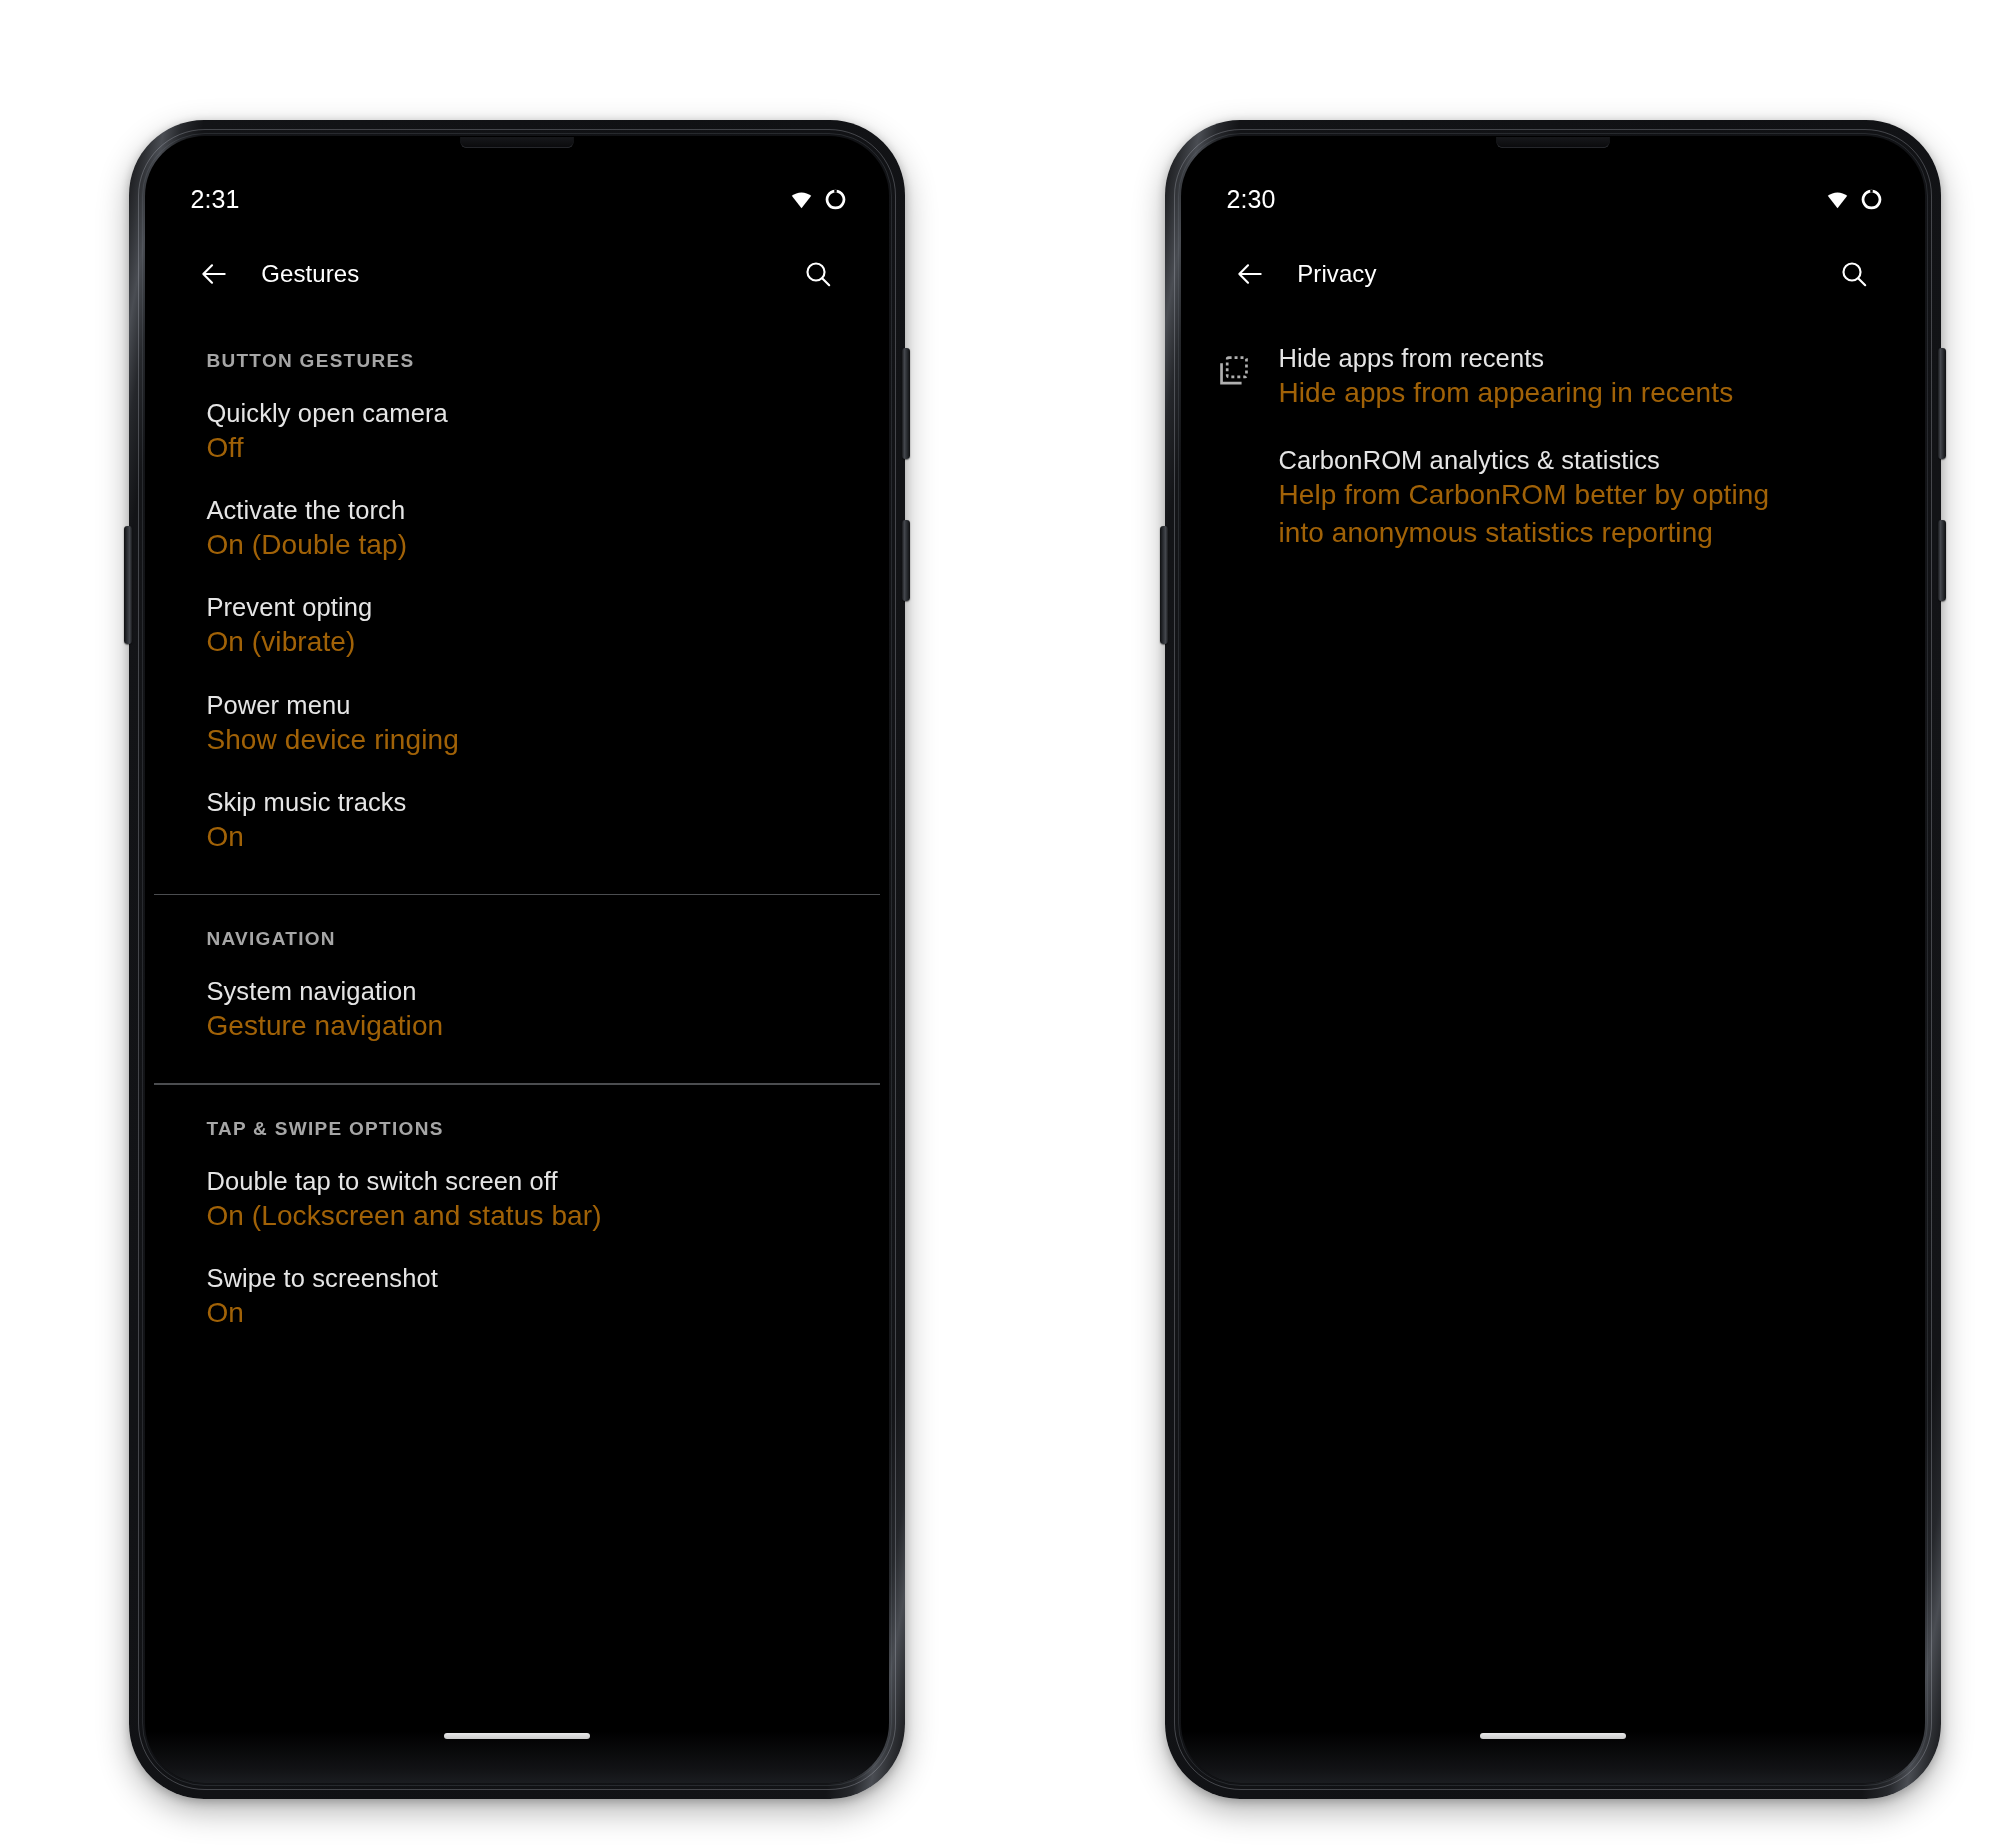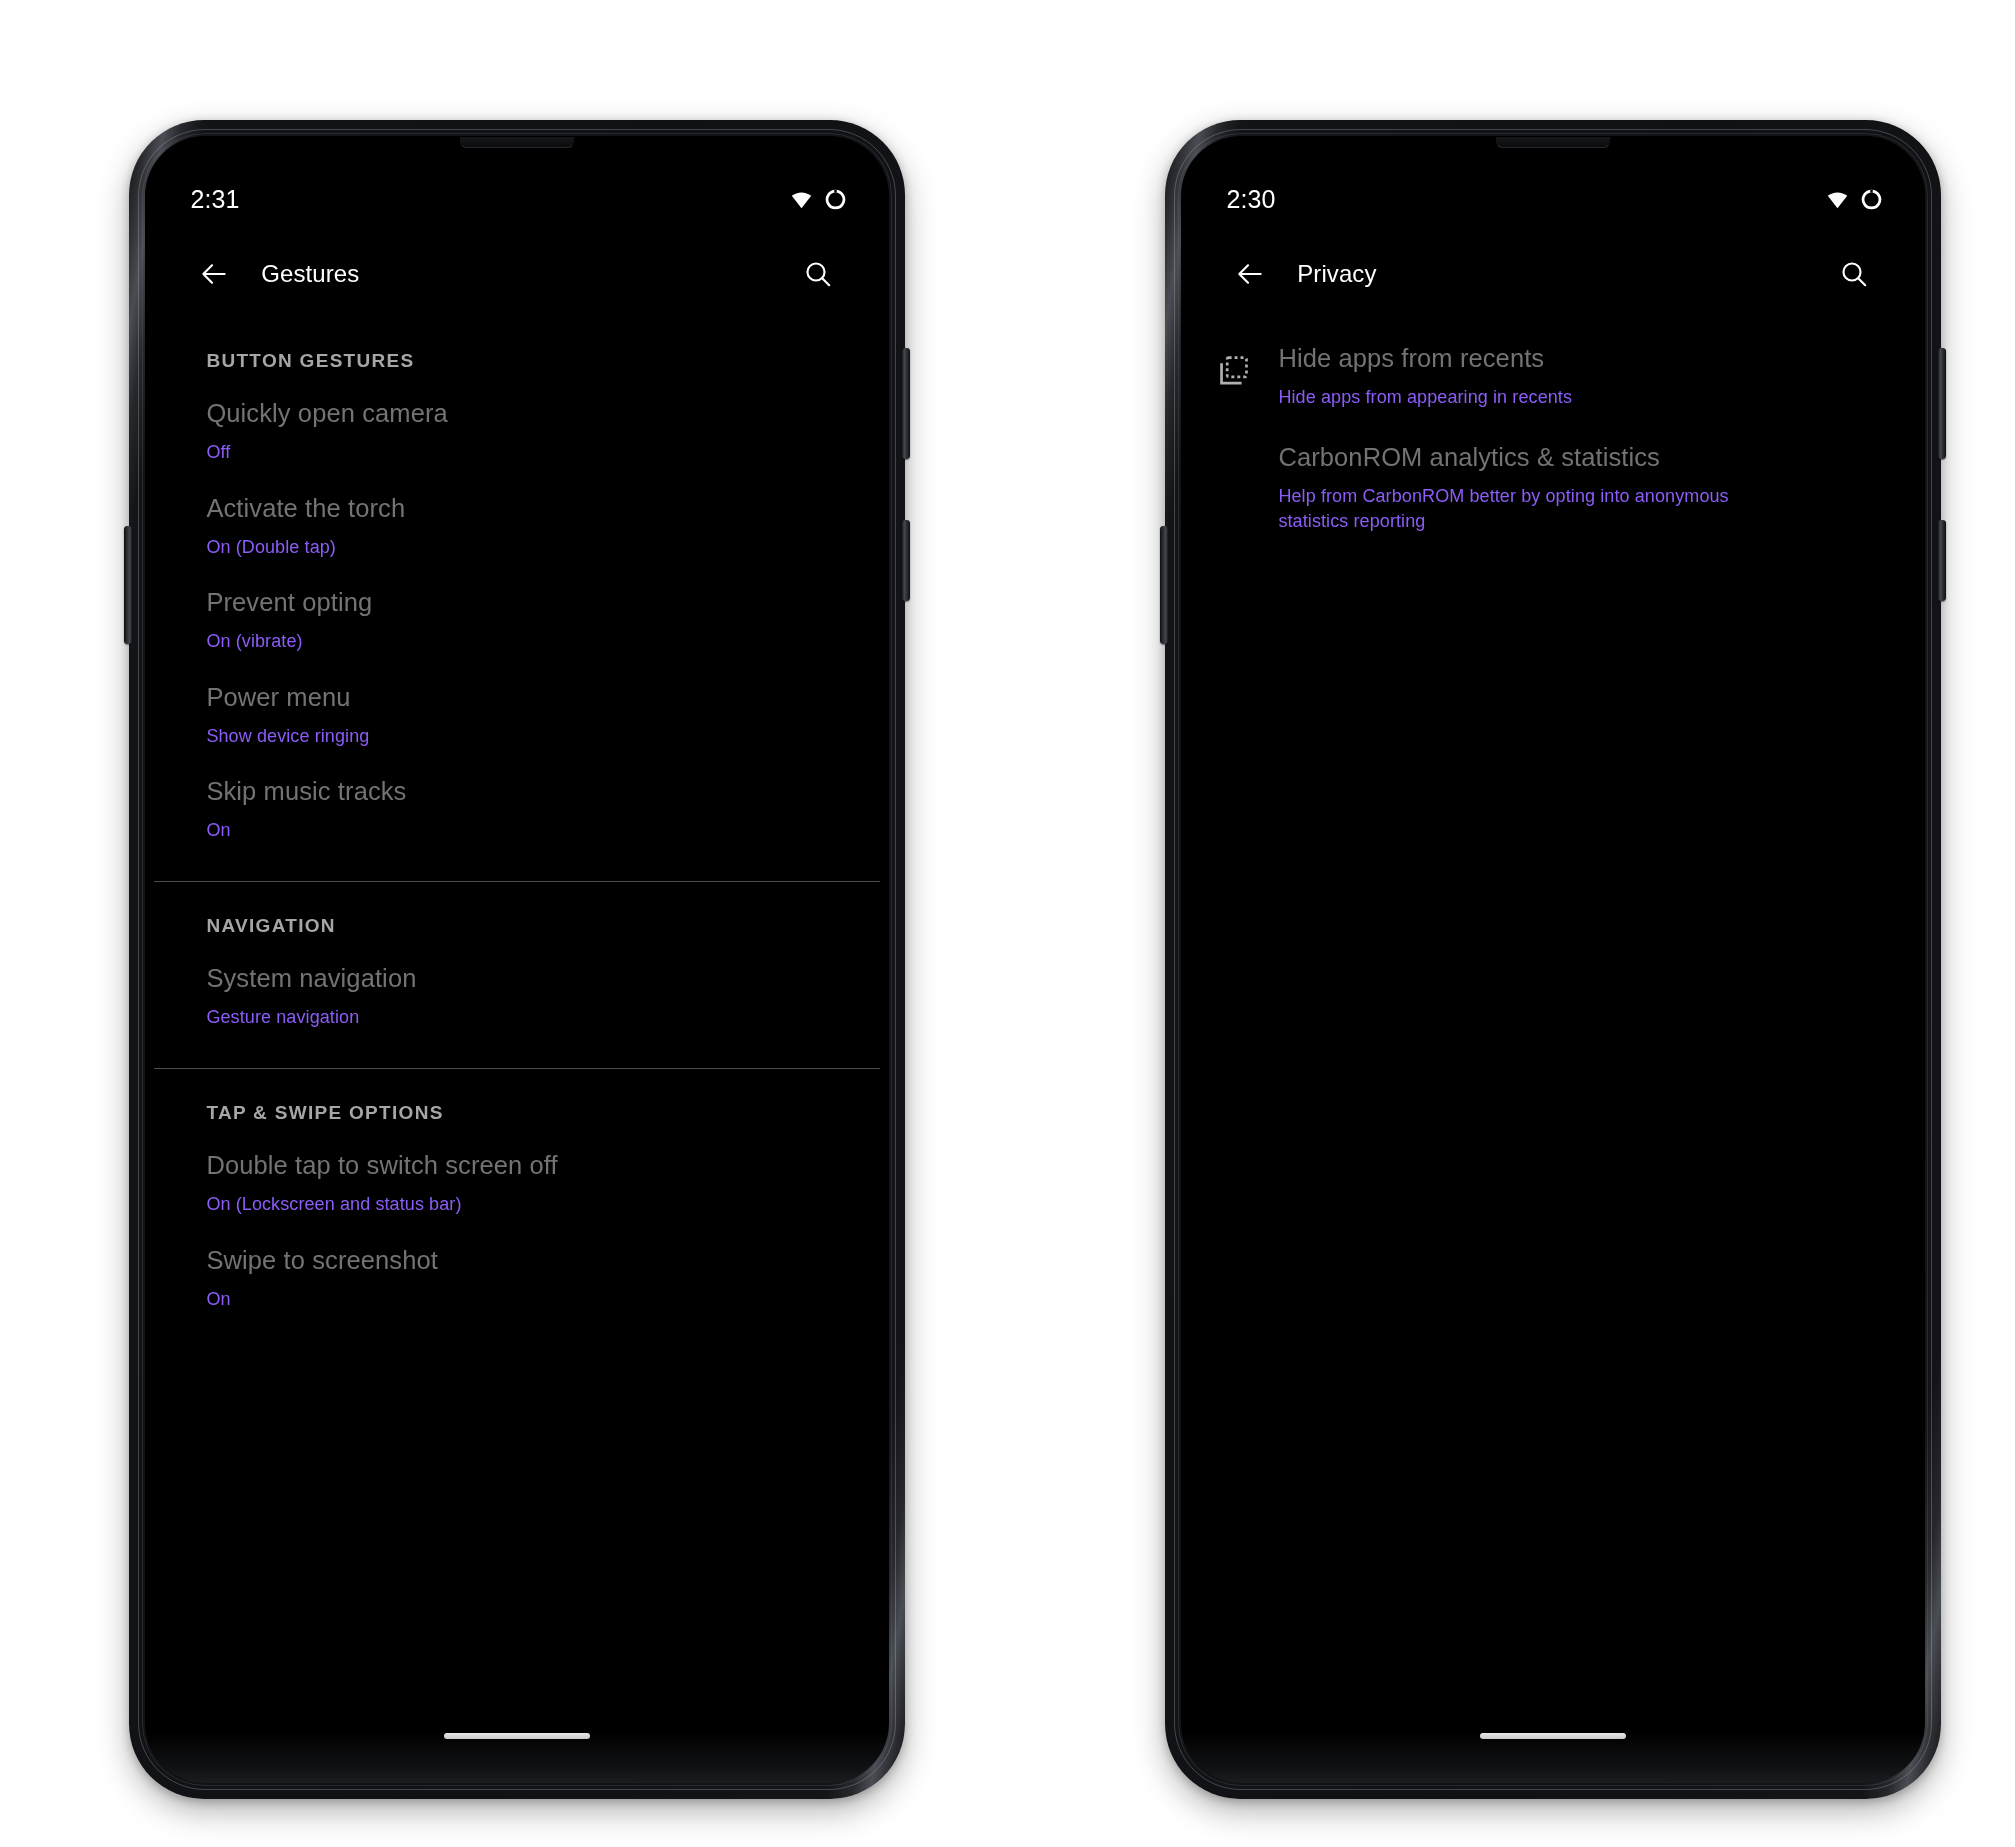--- a/index.html
+++ b/index.html
@@ -216,29 +216,29 @@
     margin-left: -21.5px;
     margin-right: 25.5px;
     display: flex;
     align-items: flex-start;
     justify-content: center;
   }
   .pref-body { flex: 1 1 auto; min-width: 0; }
   .pref-title {
     font-size: 25.5px;
     line-height: 1.22;
-    color: #737373;
+    color: #e5e5e5;
     font-weight: 400;
     letter-spacing: 0.1px;
   }
   .pref-summary {
-    margin-top: 11px;
-    font-size: 18px;
+    margin-top: 0;
+    font-size: 28px;
     line-height: 1.36;
-    color: #8b5cf6;
+    color: #a16207;
     letter-spacing: 0.1px;
   }
 
   
   .list.with-icons .pref { padding-left: 74px; }
   .list.with-icons .pref-icon { margin-left: -52px; margin-right: 23px; }
 
   
   .nav-pill {
     position: absolute;

